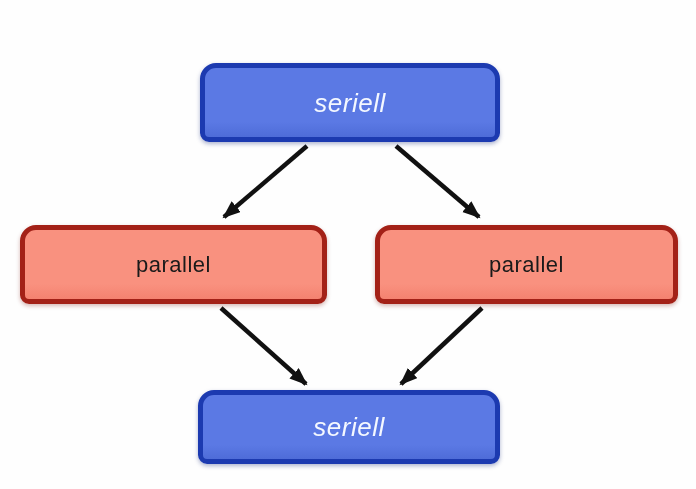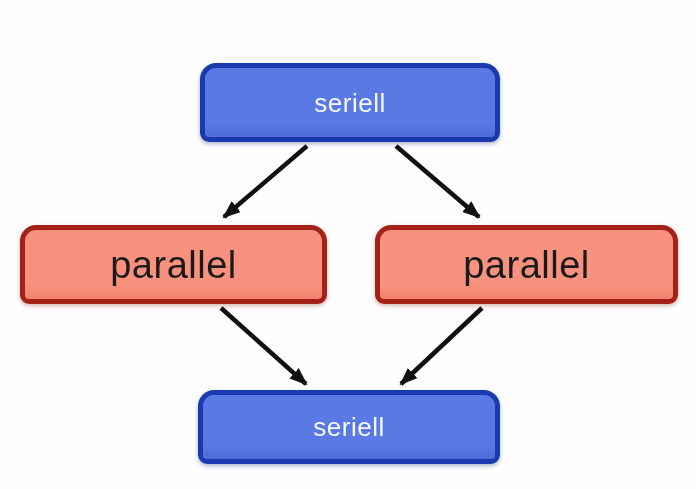--- a/index.html
+++ b/index.html
@@ -30,24 +30,25 @@
   }
   .node.parallel {
     background: linear-gradient(180deg, var(--parallel-fill) 0%, var(--parallel-fill) 78%, var(--parallel-fill-deep) 100%);
     border: 5px solid var(--parallel-border);
     box-shadow: 0 2px 4px rgba(120, 20, 10, 0.30);
   }
   .node.serial .label {
     color: var(--serial-text);
     font-size: 26px;
     letter-spacing: 0.5px;
+    font-style: italic;
   }
   .node.parallel .label {
     color: var(--parallel-text);
-    font-size: 38px;
+    font-size: 22px;
     letter-spacing: 0.5px;
   }
   .label {
     line-height: 1;
     user-select: none;
   }
   svg.arrows {
     position: absolute;
     left: 0;
     top: 0;

